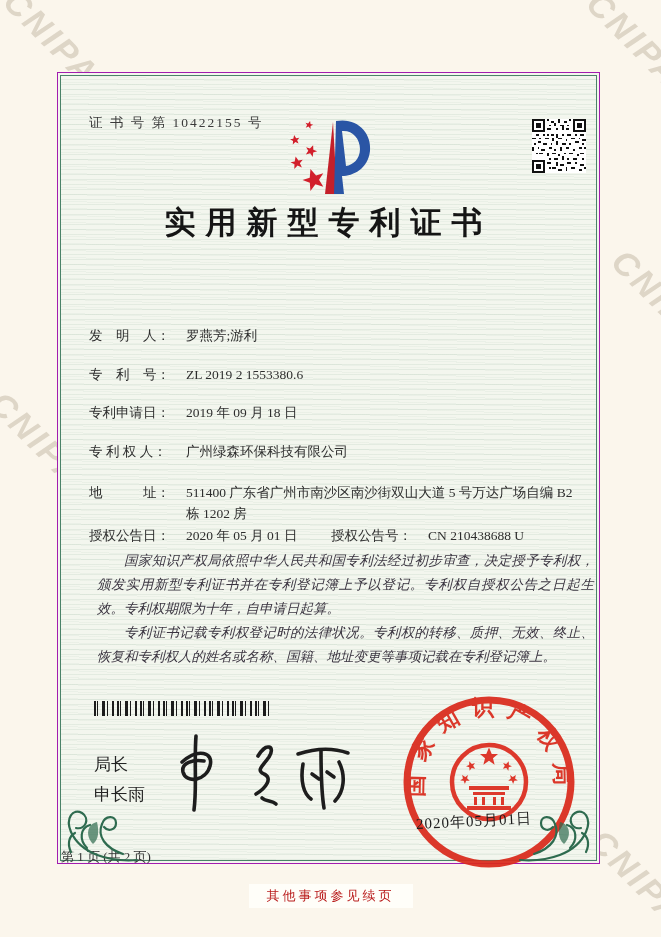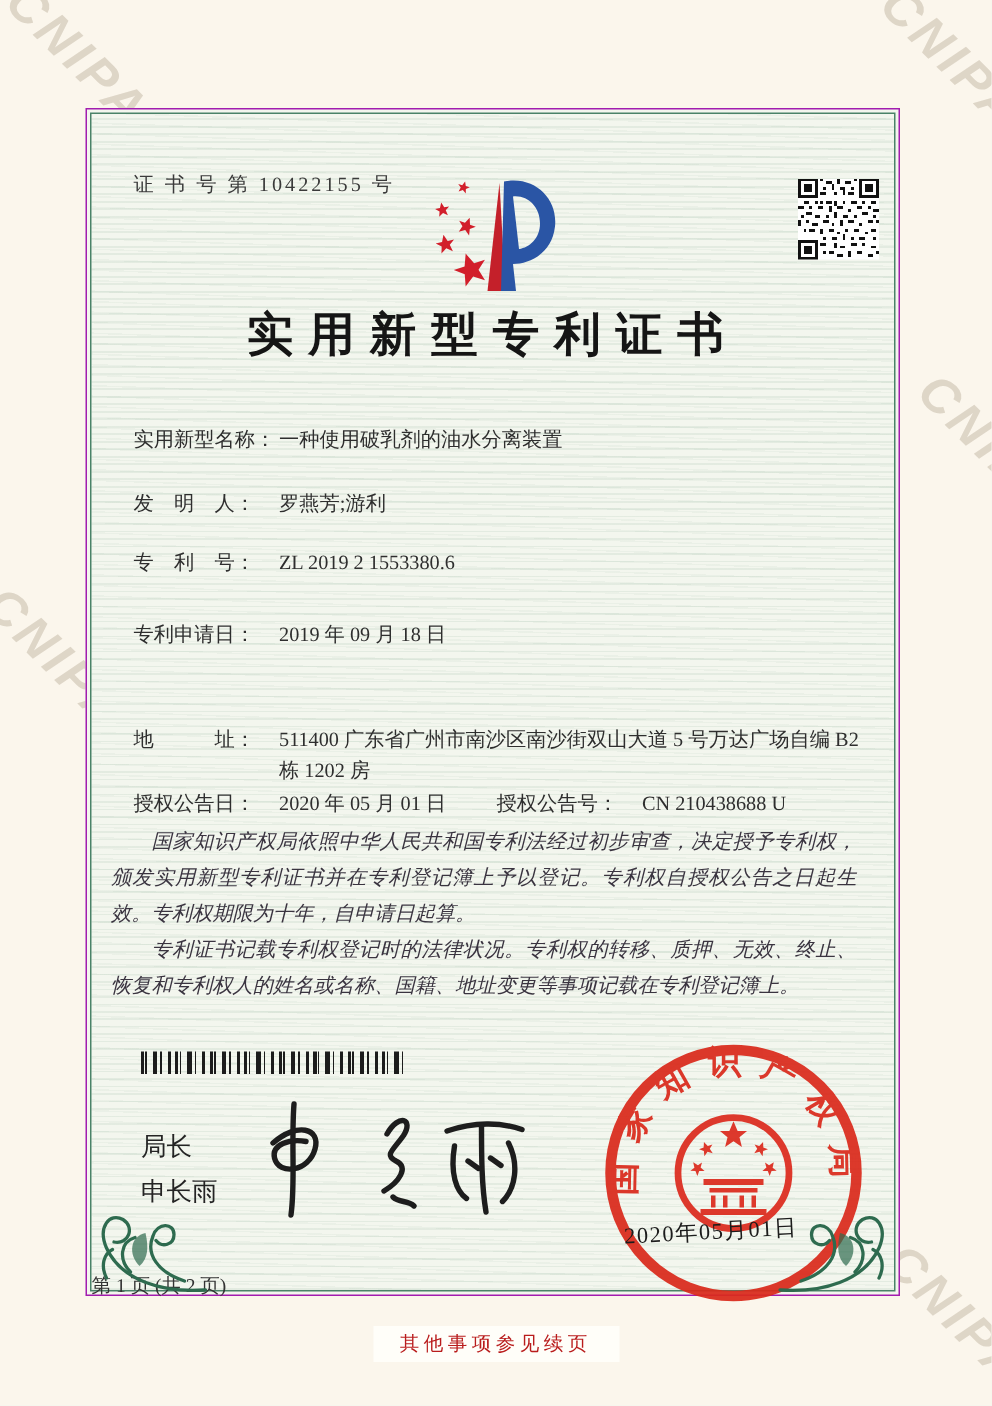--- a/index.html
+++ b/index.html
@@ -21,21 +21,21 @@
   .certno{position:absolute;left:28px;top:38px;font-size:13.5px;letter-spacing:2px;color:#3a3a3a;}
   .logo{position:absolute;left:222px;top:40px;}
   .qr{position:absolute;left:471px;top:43px;}
   .title{position:absolute;left:0;top:126px;width:100%;text-align:center;
          font-size:31px;font-weight:700;letter-spacing:10px;color:#151515;}
   .row{position:absolute;left:28px;display:flex;font-size:13.5px;color:#2e2e2e;line-height:21px;}
   .row .lab{width:97px;flex:none;}
   .row .val{width:400px;}
   .row .val2{width:160px;}
   .grantrow .val{width:145px;}
-  .bodytext{position:absolute;left:13px;top:473px;width:497px;}
+  .bodytext{position:absolute;left:36px;top:473px;width:497px;}
   .bodytext p{margin:0;font-size:13.5px;line-height:24px;font-style:italic;
               color:#3a3440;text-indent:2em;text-align:justify;}
   .barcode{position:absolute;left:33px;top:625px;width:178px;height:15px;
     background:repeating-linear-gradient(90deg,#1c1c1c 0 2px,transparent 2px 3px,
       #1c1c1c 3px 4px,transparent 4px 8px,#1c1c1c 8px 11px,transparent 11px 13px,
       #1c1c1c 13px 14px,transparent 14px 18px,#1c1c1c 18px 20px,transparent 20px 23px);}
   .officer{position:absolute;left:33px;top:674px;font-size:17px;color:#242424;line-height:30px;}
   .sig{position:absolute;left:105px;top:650px;}
   .seal{position:absolute;left:340px;top:618px;}
   .sealdate{position:absolute;left:338px;top:736px;width:150px;text-align:center;
@@ -99,35 +99,35 @@
                  M2,18h1v1h-1z M4,18h2v1h-2z M8,18h1v2h-1z M11,18h2v1h-2z M14,19h1v1h-1z
                  M17,18h1v1h-1z M20,18h2v1h-2z M24,19h1v1h-1z M26,18h2v1h-2z
                  M9,21h1v1h-1z M12,21h2v1h-2z M16,20h1v2h-1z M19,21h1v1h-1z M22,21h2v1h-2z M27,21h1v1h-1z
                  M8,23h2v1h-2z M13,23h1v2h-1z M15,24h2v1h-2z M19,23h2v1h-2z M23,23h1v1h-1z M26,24h2v1h-2z
                  M9,26h1v1h-1z M11,26h2v1h-2z M14,27h2v1h-2z M18,26h1v2h-1z M21,26h2v1h-2z M25,27h2v1h-2z M28,26h1v1h-1z"></path>
       </g>
     </svg>
 
     <div class="title">实用新型专利证书</div>
 
-    <div class="row" style="top:206px">
-      <span class="lab">实用新型名称：</span>
-      <span class="val">一种使用破乳剂的油水分离装置</span>
-    </div>
     <div class="row" style="top:249px">
       <span class="lab">发　明　人：</span>
       <span class="val">罗燕芳;游利</span>
     </div>
     <div class="row" style="top:288px">
       <span class="lab">专　利　号：</span>
       <span class="val">ZL 2019 2 1553380.6</span>
     </div>
-    <div class="row" style="top:336px">
+    <div class="row" style="top:326px">
       <span class="lab">专利申请日：</span>
       <span class="val">2019 年 09 月 18 日</span>
+    </div>
+    <div class="row" style="top:365px">
+      <span class="lab">专 利 权 人：</span>
+      <span class="val">广州绿森环保科技有限公司</span>
     </div>
     <div class="row" style="top:406px">
       <span class="lab">地　　　址：</span>
       <span class="val">511400 广东省广州市南沙区南沙街双山大道 5 号万达广场自编 B2 栋 1202 房</span>
     </div>
     <div class="row grantrow" style="top:449px">
       <span class="lab">授权公告日：</span>
       <span class="val">2020 年 05 月 01 日</span>
       <span class="lab">授权公告号：</span>
       <span class="val2">CN 210438688 U</span>

